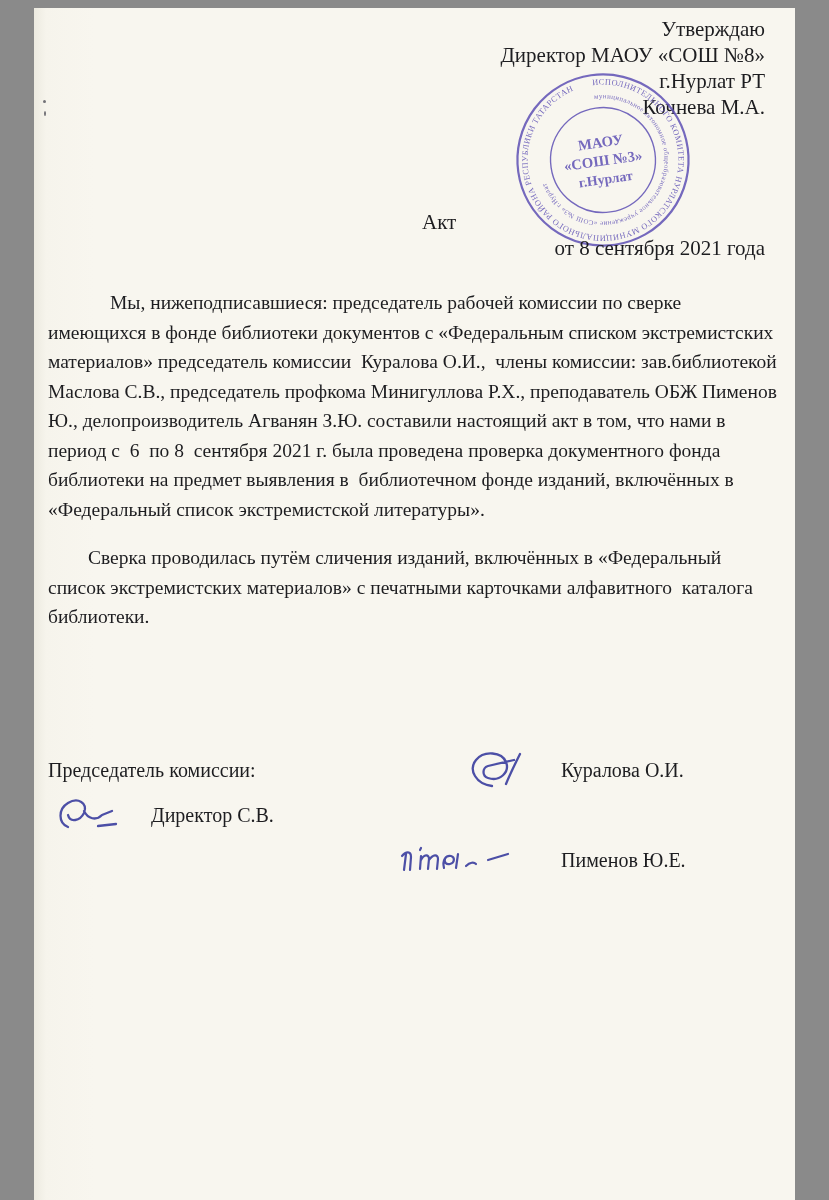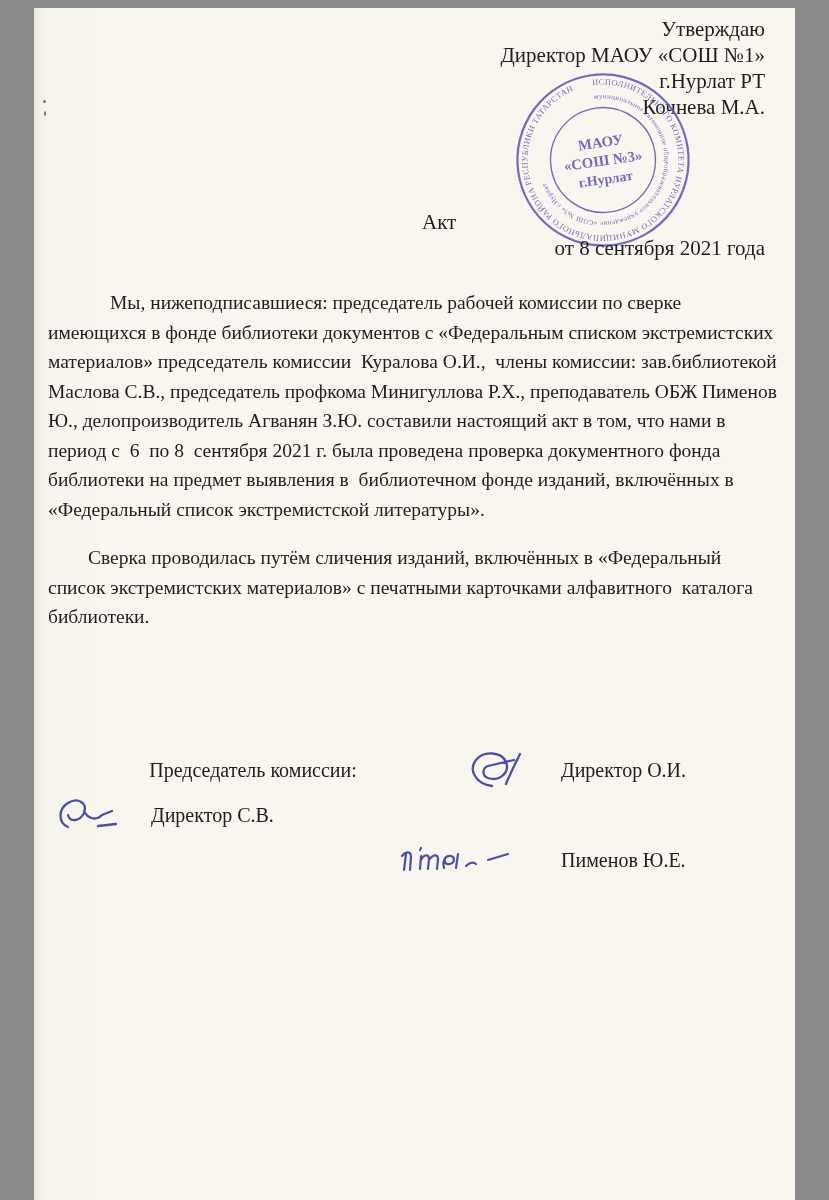--- a/index.html
+++ b/index.html
@@ -11,21 +11,21 @@
   }
   .approval{position:absolute;top:8px;right:30px;text-align:right;font-size:21px;line-height:26px;}
   .doc-title{position:absolute;top:202px;left:388px;font-size:21px;}
   .doc-date{position:absolute;top:228px;right:30px;font-size:21px;}
   .body-text{position:absolute;top:280px;left:14px;right:16px;font-size:19.5px;line-height:29.5px;}
   .body-text p{margin:0 0 19px 0;white-space:pre-wrap;}
   .p1{text-indent:62px;}
   .p2{text-indent:40px;}
   .p3{text-indent:10px;}
   .sign-block{position:absolute;top:740px;left:14px;right:16px;font-size:20px;}
-  .sign-row{display:flex;align-items:center;height:45px;text-align:center;}
+  .sign-row{display:flex;align-items:center;height:45px;}
   .sign-label{width:410px;}
   .sign-label.indented{padding-left:5px;box-sizing:border-box;}
   .sign-sig{width:95px;height:46px;position:relative;}
   .sign-sig svg{position:absolute;left:0;top:0;overflow:visible;}
   .sign-sig svg.sig-wide{left:-62px;}
   .sign-name{padding-left:8px;}
   .stamp{position:absolute;left:477px;top:60px;width:184px;height:184px;transform:rotate(-8deg);opacity:.85;}
   .noise-a,.noise-b{position:absolute;background:#3a3a46;border-radius:50%;opacity:.7;}
   .noise-a{width:3px;height:3px;left:9px;top:92px;}
   .noise-b{width:2px;height:5px;left:10px;top:103px;}
@@ -33,21 +33,21 @@
 </head>
 <body>
 
 <div class="page">
 
   <div class="noise-a"></div>
   <div class="noise-b"></div>
 
   <div class="approval">
     <div>Утверждаю</div>
-    <div>Директор МАОУ «СОШ №1»</div>
+    <div>Директор МАОУ «СОШ №8»</div>
     <div>г.Нурлат РТ</div>
     <div>Кочнева  М.А.</div>
   </div>
 
   <div class="stamp">
     <svg viewBox="0 0 200 200" width="184" height="184">
       <defs>
         <path id="ringOuter" d="M 100,18 a 82,82 0 1,1 -0.01,0"></path>
         <path id="ringInner" d="M 100,33 a 67,67 0 1,1 -0.01,0"></path>
       </defs>
@@ -75,21 +75,21 @@
 
   <div class="sign-block">
 
     <div class="sign-row">
       <div class="sign-label">Председатель комиссии:</div>
       <div class="sign-sig">
         <svg width="95" height="46" viewBox="0 0 95 46">
           <path d="M 34,38 C 18,36 10,22 18,12 C 26,2 44,4 48,14 C 52,24 42,34 30,30 C 24,28 24,20 30,18 L 56,12 M 48,36 C 52,26 58,14 62,6" fill="none" stroke-width="2.3" stroke-linecap="round" stroke-linejoin="round" stroke="#4c4fa6"></path>
         </svg>
       </div>
-      <div class="sign-name">Директор О.И.</div>
+      <div class="sign-name">Куралова О.И.</div>
     </div>
 
     <div class="sign-row">
       <div class="sign-sig">
         <svg width="95" height="46" viewBox="0 0 95 46">
           <path d="M 20,34 C 10,30 10,16 20,10 C 30,4 40,10 36,20 C 32,28 22,30 20,22 M 36,18 C 40,26 48,28 54,22 L 64,18 M 50,33 L 68,31" fill="none" stroke-width="2.3" stroke-linecap="round" stroke-linejoin="round" stroke="#4c4fa6"></path>
         </svg>
       </div>
       <div class="sign-name">Директор С.В.</div>
     </div>

